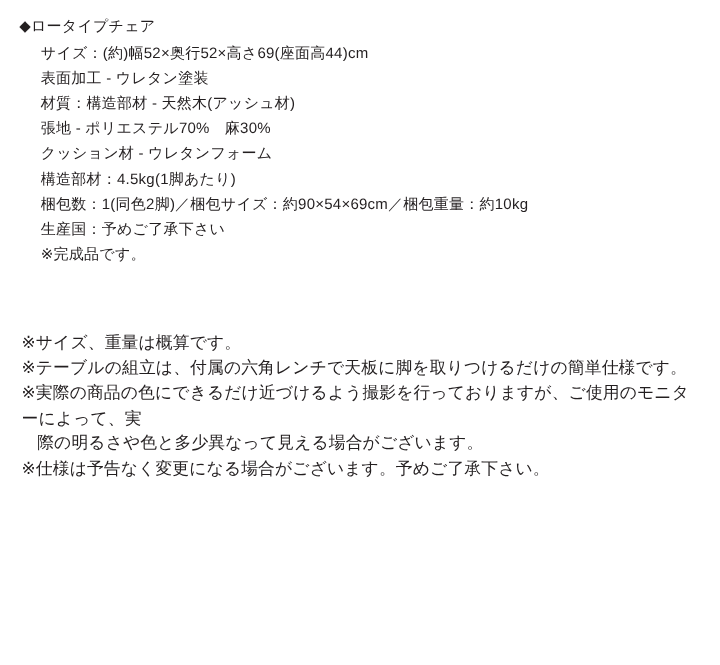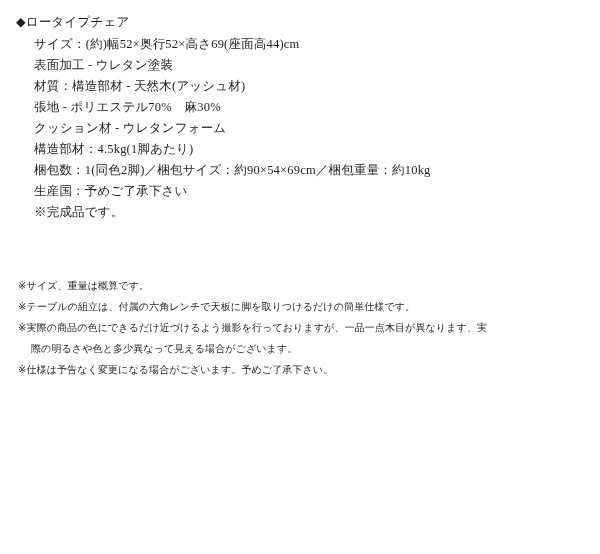--- a/index.html
+++ b/index.html
@@ -32,33 +32,32 @@
     margin: 0 0 1px 0;
     white-space: nowrap;
   }
   .spec-line {
     font-size: 12.5px;
     line-height: 21px;
     letter-spacing: 0.2px;
     margin: 0;
     padding-left: 18px;
     white-space: nowrap;
-    font-family: Liberation Serif, serif;
   }
   .spec-line.indent2 {
     padding-left: 40px;
   }
   .gap-md {
     height: 22px;
   }
   .gap-lg {
     height: 26px;
   }
   .note-line {
-    font-size: 10px;
+    font-size: 14px;
     line-height: 21px;
     letter-spacing: 0.1px;
     margin: 0;
     padding-left: 2px;
   }
   .note-line.cont {
     padding-left: 15px;
     font-family: Liberation Serif, serif;
   }
   .notes {
@@ -84,18 +83,18 @@
   </div>
 
   <div class="gap-md"></div>
 
 
   <div class="gap-lg"></div>
 
   <div class="notes">
     <div class="note-line">※サイズ、重量は概算です。</div>
     <div class="note-line">※テーブルの組立は、付属の六角レンチで天板に脚を取りつけるだけの簡単仕様です。</div>
-    <div class="note-line">※実際の商品の色にできるだけ近づけるよう撮影を行っておりますが、一品一点木目が異なります、実</div>
+    <div class="note-line">※実際の商品の色にできるだけ近づけるよう撮影を行っておりますが、ご使用のモニターによって、実</div>
     <div class="note-line cont">際の明るさや色と多少異なって見える場合がございます。</div>
     <div class="note-line">※仕様は予告なく変更になる場合がございます。予めご了承下さい。</div>
   </div>
 
 </div>
 
 </body></html>

